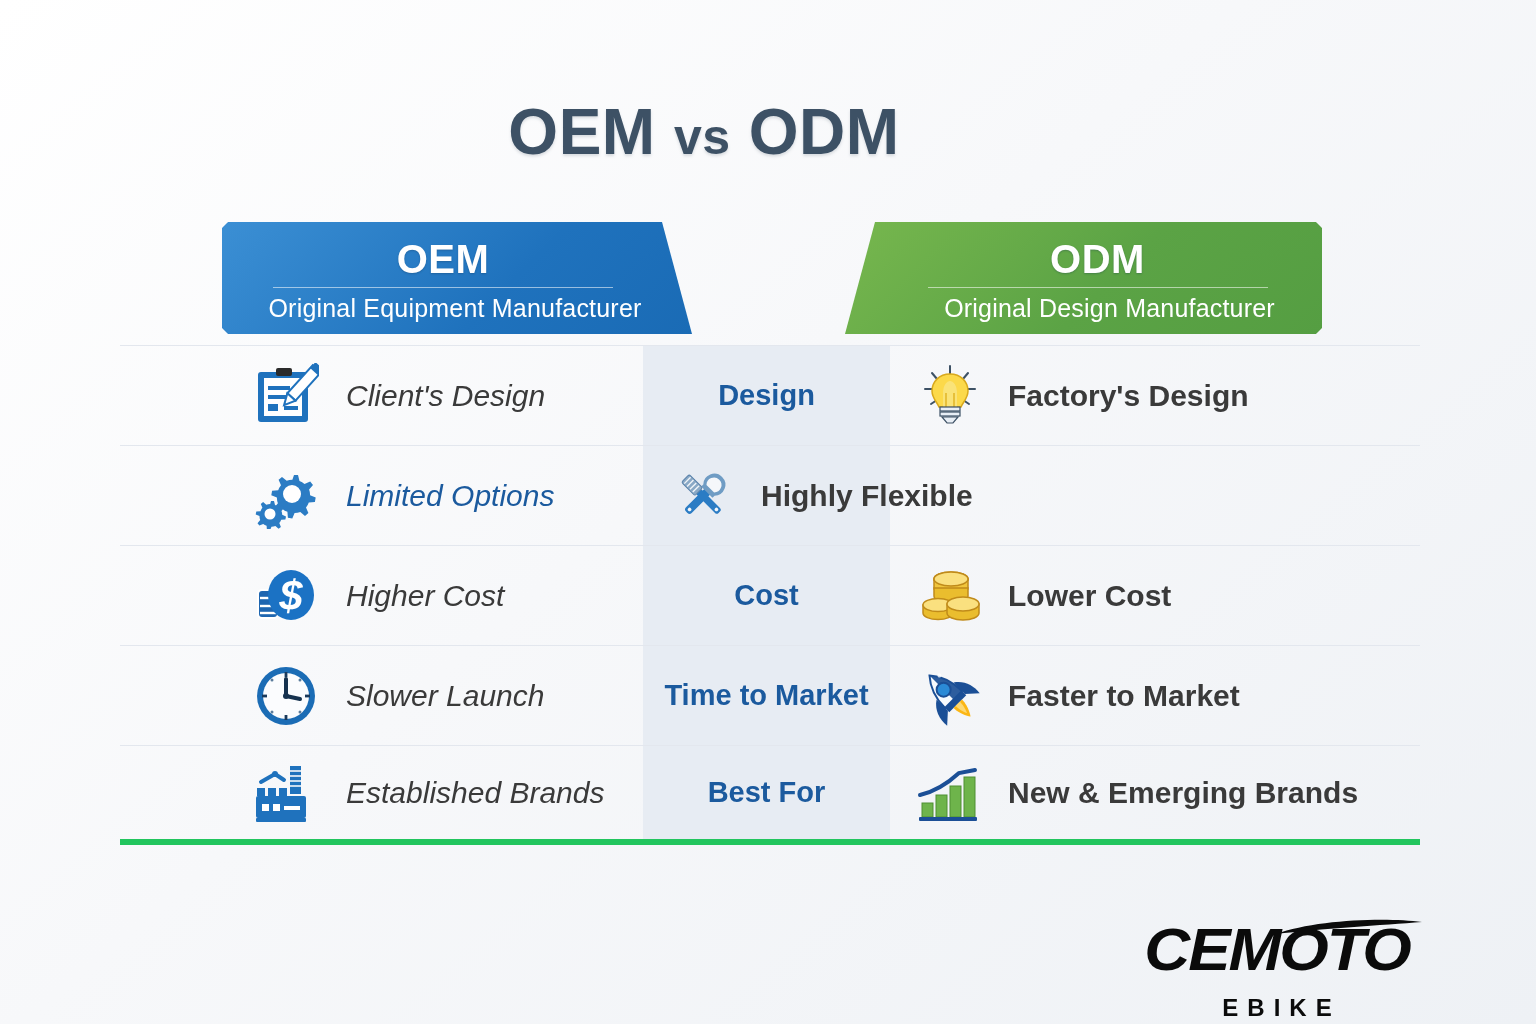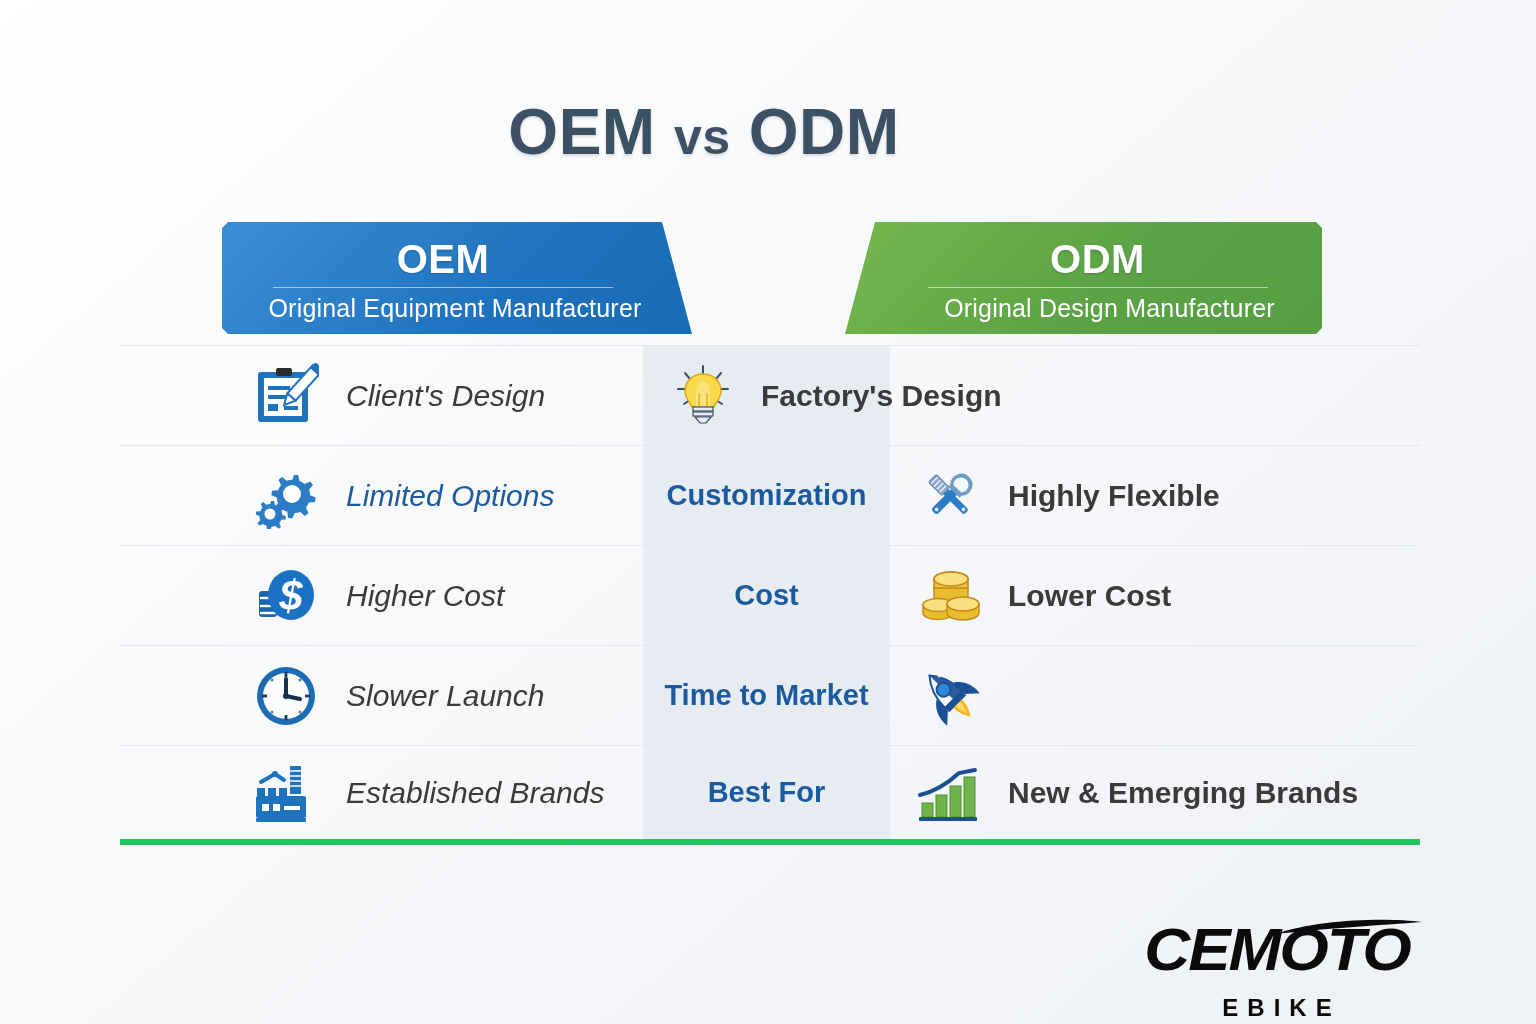--- a/index.html
+++ b/index.html
@@ -250,20 +250,21 @@
           <rect x="31" y="43" width="14" height="4" fill="#1f72bd"></rect>
           <g transform="rotate(42 40 30)">
             <rect x="36" y="-4" width="11" height="38" fill="#ffffff" stroke="#1f72bd" stroke-width="2"></rect>
             <polygon points="36,34 47,34 41.5,45" fill="#ffffff" stroke="#1f72bd" stroke-width="2"></polygon>
             <rect x="36" y="-8" width="11" height="8" fill="#1f72bd"></rect>
           </g>
         </svg>
       </span>
       <span class="label">Client's Design</span>
     </div>
+    <div class="cell-center">Design</div>
     <div class="cell-right">
       <span class="icon">
         <svg width="66" height="66" viewBox="0 0 66 66">
           <g stroke="#3d5165" stroke-width="2" stroke-linecap="round">
             <line x1="33" y1="3" x2="33" y2="11"></line>
             <line x1="15" y1="10" x2="20" y2="16"></line>
             <line x1="51" y1="10" x2="46" y2="16"></line>
             <line x1="8" y1="26" x2="16" y2="26"></line>
             <line x1="58" y1="26" x2="50" y2="26"></line>
             <line x1="14" y1="41" x2="20" y2="37"></line>
@@ -293,21 +294,20 @@
           </g>
           <circle cx="39" cy="31" r="9" fill="#ffffff"></circle>
           <g fill="#2b7cc4">
             <path d="M18 38 l3 0 1 4 a11 11 0 0 1 3.4 2 l3.9-1.6 1.9 2.3 -2.7 3.2 a11 11 0 0 1 0.7 3.9 l3.8 1.6 -0.6 3 -4.2 0.3 a11 11 0 0 1 -1.9 3.4 l1.6 3.8 -2.3 1.9 -3.2-2.7 a11 11 0 0 1 -3.9 0.7 l-1.6 3.8 -3-0.6 -0.3-4.2 a11 11 0 0 1 -3.4-1.9 l-3.8 1.6 -1.9-2.3 2.7-3.2 a11 11 0 0 1 -0.7-3.9 l-3.8-1.6 0.6-3 4.2-0.3 a11 11 0 0 1 1.9-3.4 l-1.6-3.8 2.3-1.9 3.2 2.7 a11 11 0 0 1 3.9-0.7 Z"></path>
           </g>
           <circle cx="17" cy="51" r="5.5" fill="#ffffff"></circle>
         </svg>
       </span>
       <span class="label blue">Limited Options</span>
     </div>
-    <div class="cell-center">Customization</div>
     <div class="cell-right">
       <span class="icon">
         <svg width="66" height="66" viewBox="0 0 66 66">
 
           <g transform="rotate(45 33 33)">
             <rect x="29" y="16" width="8" height="40" rx="3" fill="#2b7cc4"></rect>
             <path d="M33 6 a11 11 0 0 0 -8 18.6 l0 3 16 0 0-3 A11 11 0 0 0 33 6 Z" fill="#6f9cc4"></path>
             <path d="M33 10 a7.5 7.5 0 0 0 -5.4 12.7 l10.8 0 A7.5 7.5 0 0 0 33 10 Z" fill="#f5f7fa"></path>
             <circle cx="33" cy="52" r="1.8" fill="#f5f7fa"></circle>
           </g>
@@ -417,20 +417,21 @@
             <circle cx="33" cy="24" r="7" fill="#2b8ad6" stroke="#1b4f96" stroke-width="2"></circle>
 
             <rect x="21" y="38" width="24" height="6" fill="#1b4f96"></rect>
 
             <path d="M27 44 C27 54 33 62 33 62 C33 62 39 54 39 44 Z" fill="#fbb615"></path>
             <path d="M30 44 C30 51 33 57 33 57 C33 57 36 51 36 44 Z" fill="#fdd873"></path>
             <circle cx="40" cy="11" r="2" fill="#ffffff" opacity="0.8"></circle>
           </g>
         </svg>
       </span>
+      <span class="label">Faster to Market</span>
     </div>
   </div>
 
   <div class="row">
     <div class="cell-left">
       <span class="icon">
         <svg width="66" height="66" viewBox="0 0 66 66">
 
           <rect x="37" y="6" width="11" height="28" fill="#1f72bd"></rect>
           <g stroke="#f4f7fa" stroke-width="1.6">

